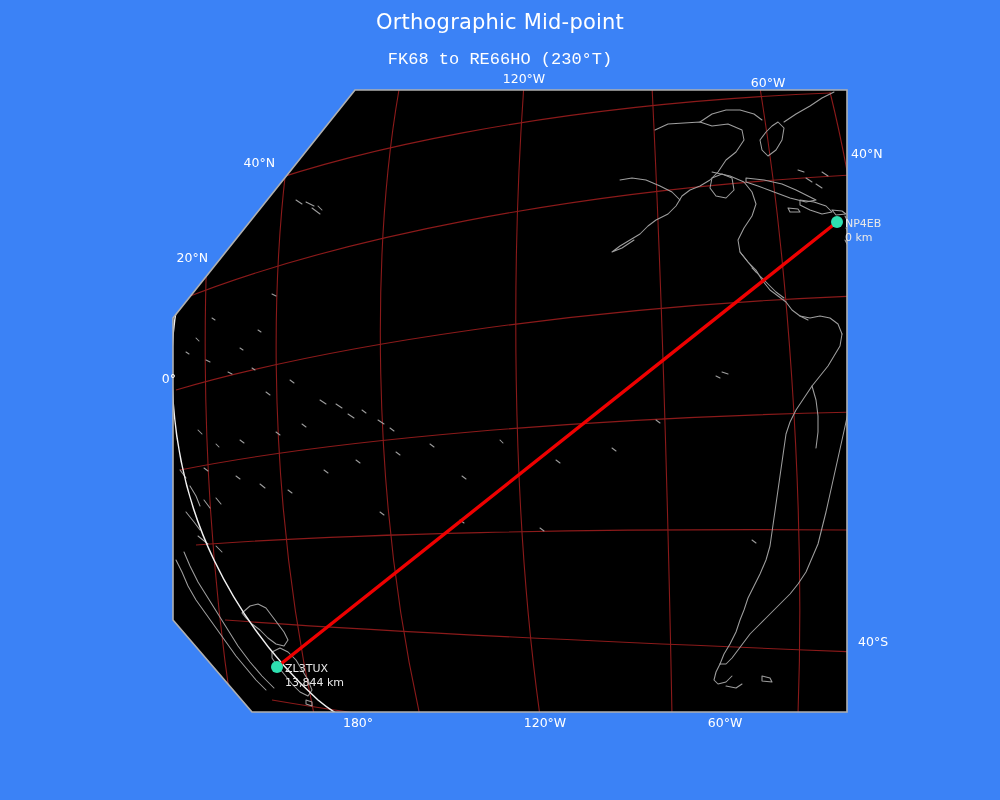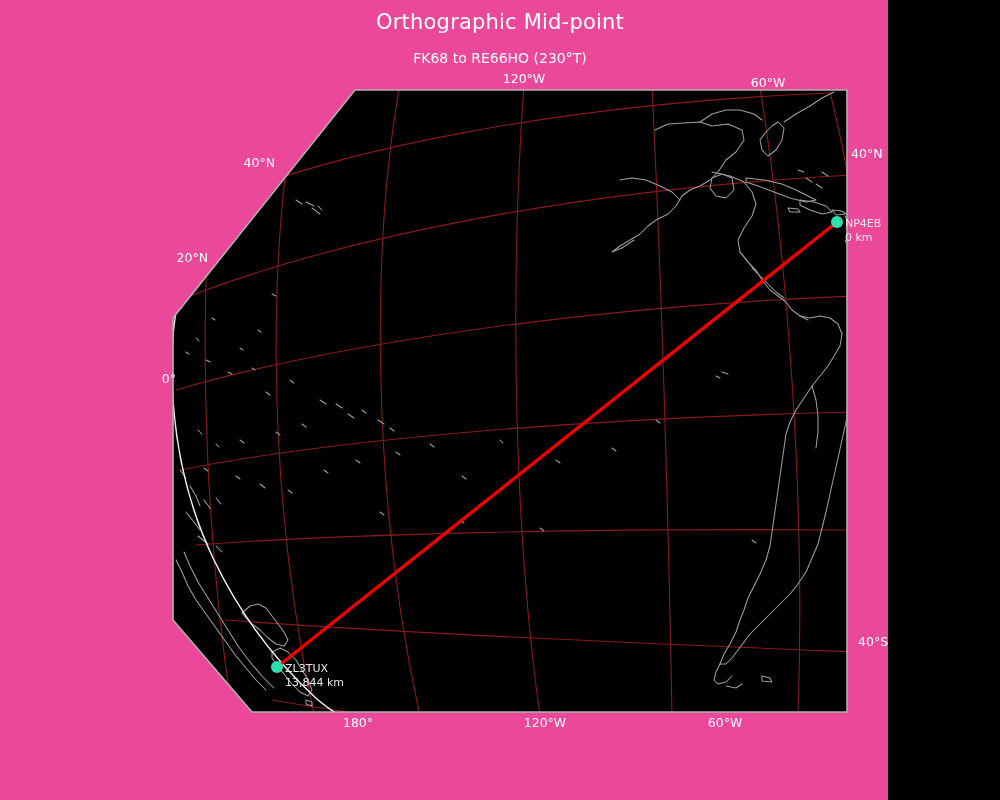--- a/index.html
+++ b/index.html
@@ -1,22 +1,22 @@
 <!DOCTYPE html>
 <html><head>
 <meta charset="utf-8">
 <style>
   html,body{margin:0;padding:0;background:#000;}
   body{width:1000px;height:800px;overflow:hidden;
        font-family:"DejaVu Sans","Liberation Sans",sans-serif;}
-  #root{position:relative;width:888px;height:800px;background:#ec4899;}
+  #root{position:relative;width:1000px;height:800px;background:#3b82f6;}
   #title{position:absolute;left:0;top:10px;width:1000px;text-align:center;
          color:#ffffff;font-size:21px;letter-spacing:.2px;}
   #subtitle{position:absolute;left:0;top:50px;width:1000px;text-align:center;
-            color:#ffffff;font-size:14px;}
+            color:#ffffff;font-size:17px;font-family:Liberation Mono, monospace;}
   svg{position:absolute;left:0;top:0;}
   .axlabel{fill:#ffffff;font-size:12.5px;font-family:"DejaVu Sans","Liberation Sans",sans-serif;}
   .ptlabel{fill:#e8e8e8;font-size:11px;font-family:"DejaVu Sans","Liberation Sans",sans-serif;}
 </style>
 </head>
 <body>
 
 <div id="root">
 
   <div id="title">Orthographic Mid-point</div>

